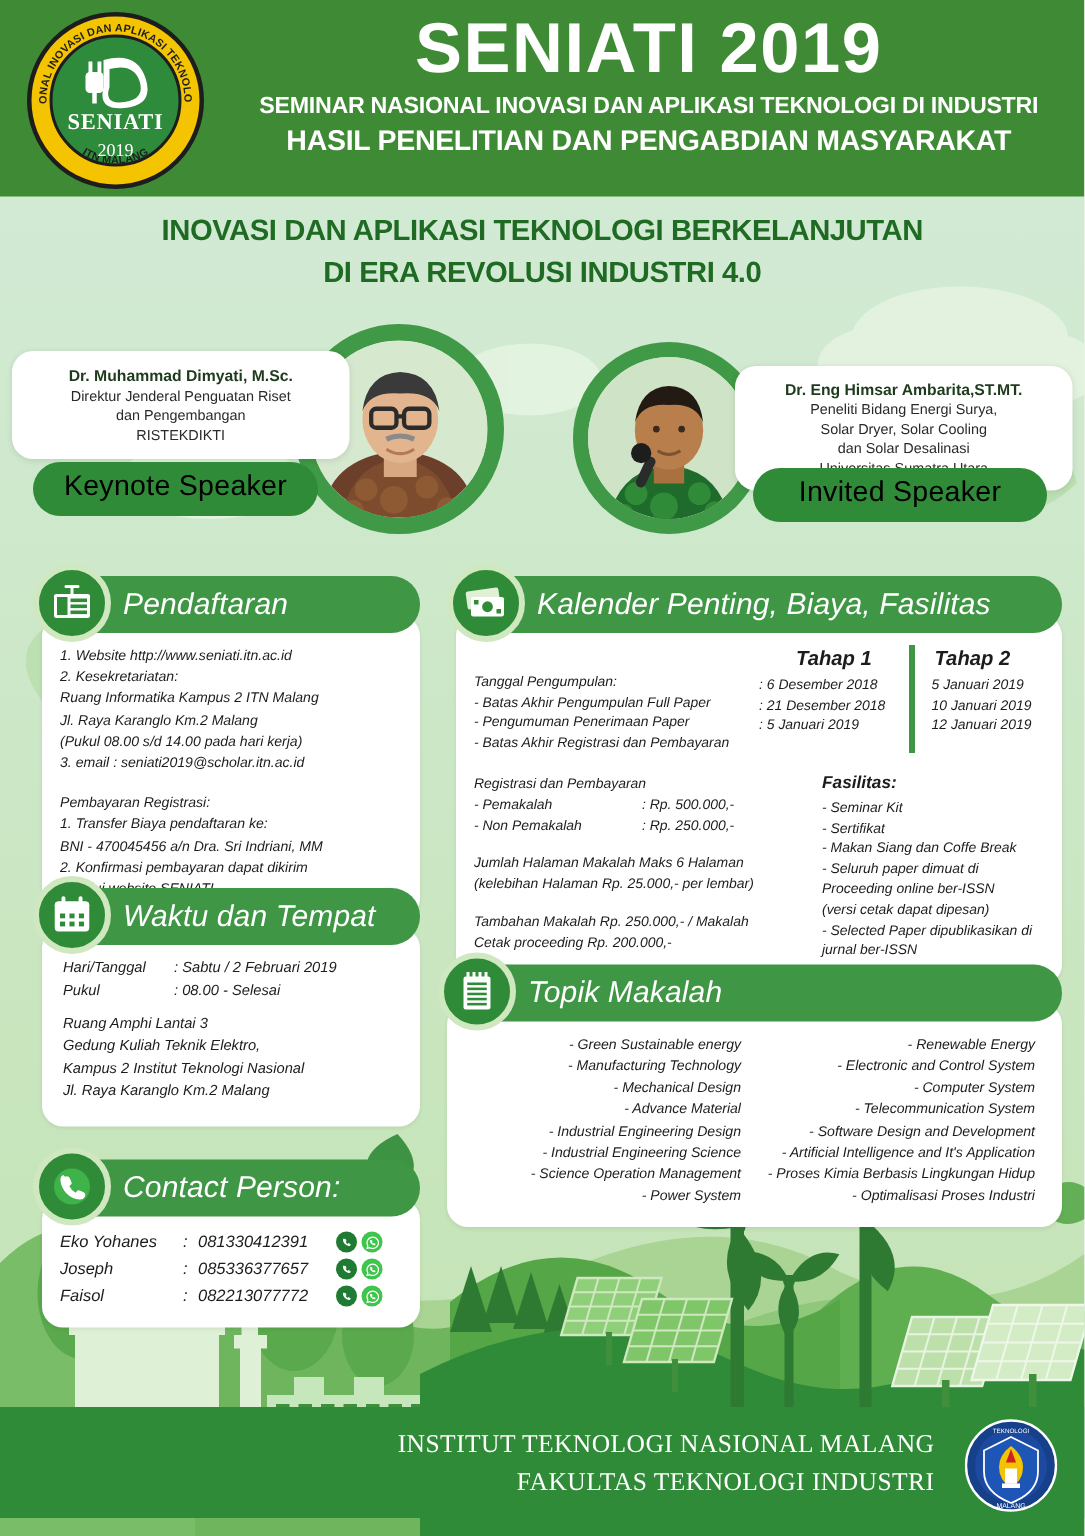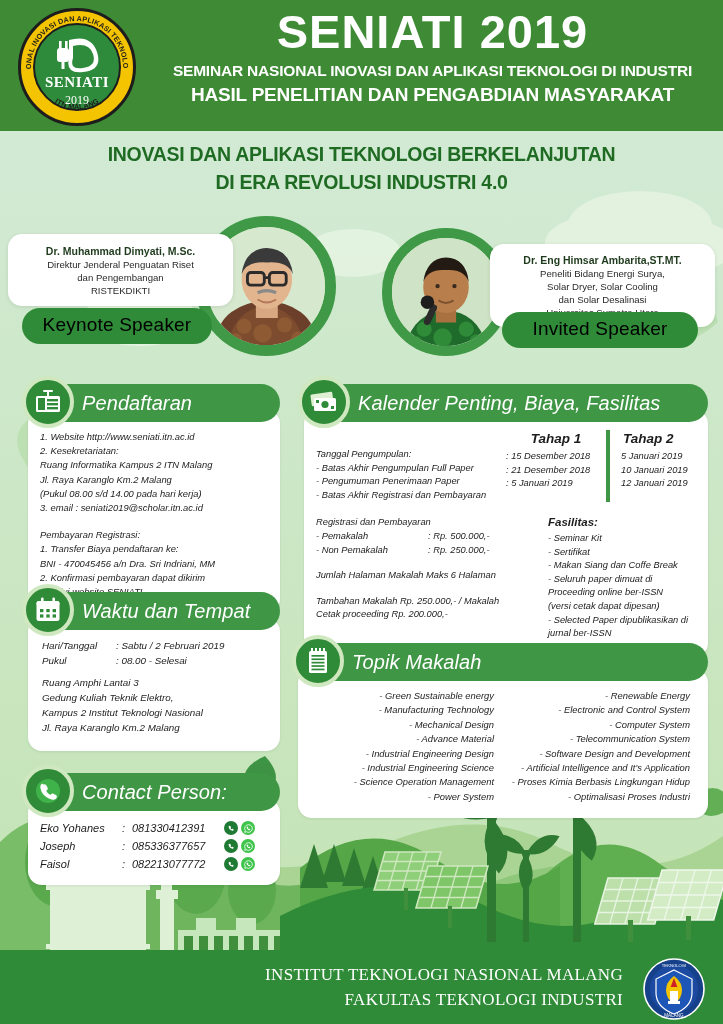--- a/index.html
+++ b/index.html
@@ -173,21 +173,21 @@
   .cp-name { width:82px; }
   .cp-sep { width:10px; }
   .cp-num { width:92px; }
   .cp-icons { display:flex; gap:3px; }
   .ic-circ { width:14px; height:14px; border-radius:50%; display:flex; align-items:center; justify-content:center; }
   .ic-circ.dark { background:#1f7a33; }
   .ic-circ.wa { background:#3fc44c; }
 
   
   .footer {
-    position:absolute; left:0; bottom:0; width:723px; height:74px;
+    position:absolute; left:0; bottom:12px; width:723px; height:74px;
     background:#2f8b37; z-index:20;
   }
   .footer-text {
     position:absolute; right:100px; top:12px; text-align:right;
     color:#ffffff; font-family:"Liberation Serif", serif;
     font-size:17px; line-height:25px; letter-spacing:.3px;
   }
   .footer-logo { position:absolute; right:18px; top:8px; width:62px; height:62px; }
 </style>
 </head>
@@ -545,21 +545,21 @@
         <div class="kal-left">
           <div style="height:18px"></div>
           <div>Tanggal Pengumpulan:</div>
           <div class="kal-val">- Batas Akhir Pengumpulan Full Paper</div>
           <div class="kal-val">- Pengumuman Penerimaan Paper</div>
           <div class="kal-val">- Batas Akhir Registrasi dan Pembayaran</div>
         </div>
         <div class="kal-tahap">
           <div class="kal-col t1">
             <div class="kal-th">Tahap 1</div>
-            <div class="kal-val">: 15 Desember 2018</div>
+            <div class="kal-val">: 6 Desember 2018</div>
             <div class="kal-val">: 21 Desember 2018</div>
             <div class="kal-val">: 5 Januari 2019</div>
           </div>
           <div class="kal-col t2">
             <div class="kal-th t2">Tahap 2</div>
             <div class="kal-val">5 Januari 2019</div>
             <div class="kal-val">10 Januari 2019</div>
             <div class="kal-val">12 Januari 2019</div>
           </div>
         </div>
@@ -571,20 +571,21 @@
           <div class="row2">
               <div class="a">- Pemakalah</div>
               <div>: Rp. 500.000,-</div>
             </div>
           <div class="row2">
               <div class="a">- Non Pemakalah</div>
               <div>: Rp. 250.000,-</div>
             </div>
           <div style="height:12px"></div>
           <div>Jumlah Halaman Makalah Maks 6 Halaman</div>
+          <div> (kelebihan Halaman Rp. 25.000,- per lembar)</div>
           <div style="height:12px"></div>
           <div>Tambahan Makalah Rp. 250.000,- / Makalah</div>
           <div> Cetak proceeding Rp. 200.000,-</div>
         </div>
         <div class="kal-b-right">
           <div class="fas-h">Fasilitas:</div>
           <div>- Seminar Kit</div>
           <div>- Sertifikat</div>
           <div>- Makan Siang dan Coffe Break</div>
           <div>- Seluruh paper dimuat di</div>

